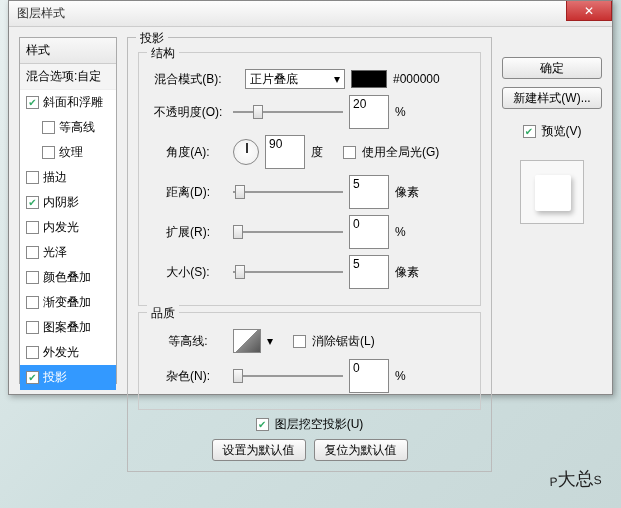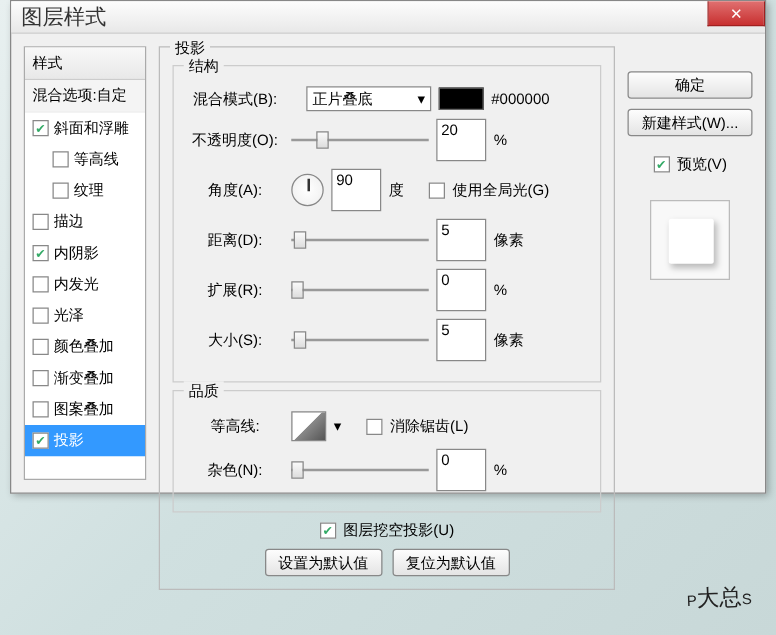--- a/index.html
+++ b/index.html
@@ -1,19 +1,19 @@
 <!DOCTYPE html>
 <html><head>
 <meta charset="utf-8">
 <style>
 * { box-sizing: border-box; margin: 0; padding: 0; font-family: "Microsoft YaHei", SimSun, sans-serif; font-size: 12px; }
 body { background: linear-gradient(135deg, #e8f0f0 0%, #d0e0e0 50%, #c8d8d8 100%); width: 621px; height: 508px; position: relative; overflow: hidden; }
 .dialog { position: absolute; left: 8px; top: 0; width: 605px; height: 395px; background: #f0f0f0; border: 1px solid #888; box-shadow: 2px 2px 6px rgba(0,0,0,0.3); }
 .titlebar { height: 26px; background: linear-gradient(#fdfdfd, #e8e8e8); border-bottom: 1px solid #ccc; display: flex; align-items: center; padding-left: 8px; position: relative; }
-.titlebar-text { font-size: 17px; color: #333; }
+.titlebar-text { font-size: 12px; color: #333; }
 .close-btn { position: absolute; right: 0; top: 0; width: 46px; height: 20px; background: linear-gradient(#e07070, #c83030); color: #fff; display: flex; align-items: center; justify-content: center; border: 1px solid #a02020; border-top: none; cursor: pointer; font-size: 13px; }
 .content { display: flex; padding: 10px; gap: 10px; height: calc(100% - 26px); }
 .sidebar { width: 98px; border: 1px solid #aaa; background: #fff; }
 .sidebar-header { background: linear-gradient(#f8f8f8, #e8e8e8); padding: 4px 6px; border-bottom: 1px solid #ccc; text-align: left; font-family: Liberation Mono, monospace; }
 .sidebar-sub { padding: 4px 6px; border-bottom: 1px solid #eee; background: #f4f4f4; }
 .sidebar-item { padding: 4px 6px; display: flex; align-items: center; gap: 4px; cursor: pointer; }
 .sidebar-item.indent { padding-left: 22px; }
 .sidebar-item.selected { background: #3399ff; color: #fff; }
 .chk { width: 13px; height: 13px; border: 1px solid #888; background: #fff; display: inline-flex; align-items: center; justify-content: center; font-size: 10px; color: #3a6; }
 .main { flex: 1; display: flex; gap: 10px; }
@@ -91,20 +91,24 @@
             <span>颜色叠加</span>
           </div>
           <div class="sidebar-item">
             <span class="chk"></span>
             <span>渐变叠加</span>
           </div>
           <div class="sidebar-item">
             <span class="chk"></span>
             <span>图案叠加</span>
           </div>
+          <div class="sidebar-item">
+            <span class="chk"></span>
+            <span>外发光</span>
+          </div>
           <div class="sidebar-item selected">
             <span class="chk">✔</span>
             <span>投影</span>
           </div>
         </div>
     </div>
 
     <div class="main">
       <div class="center">
         <div class="fieldset">

